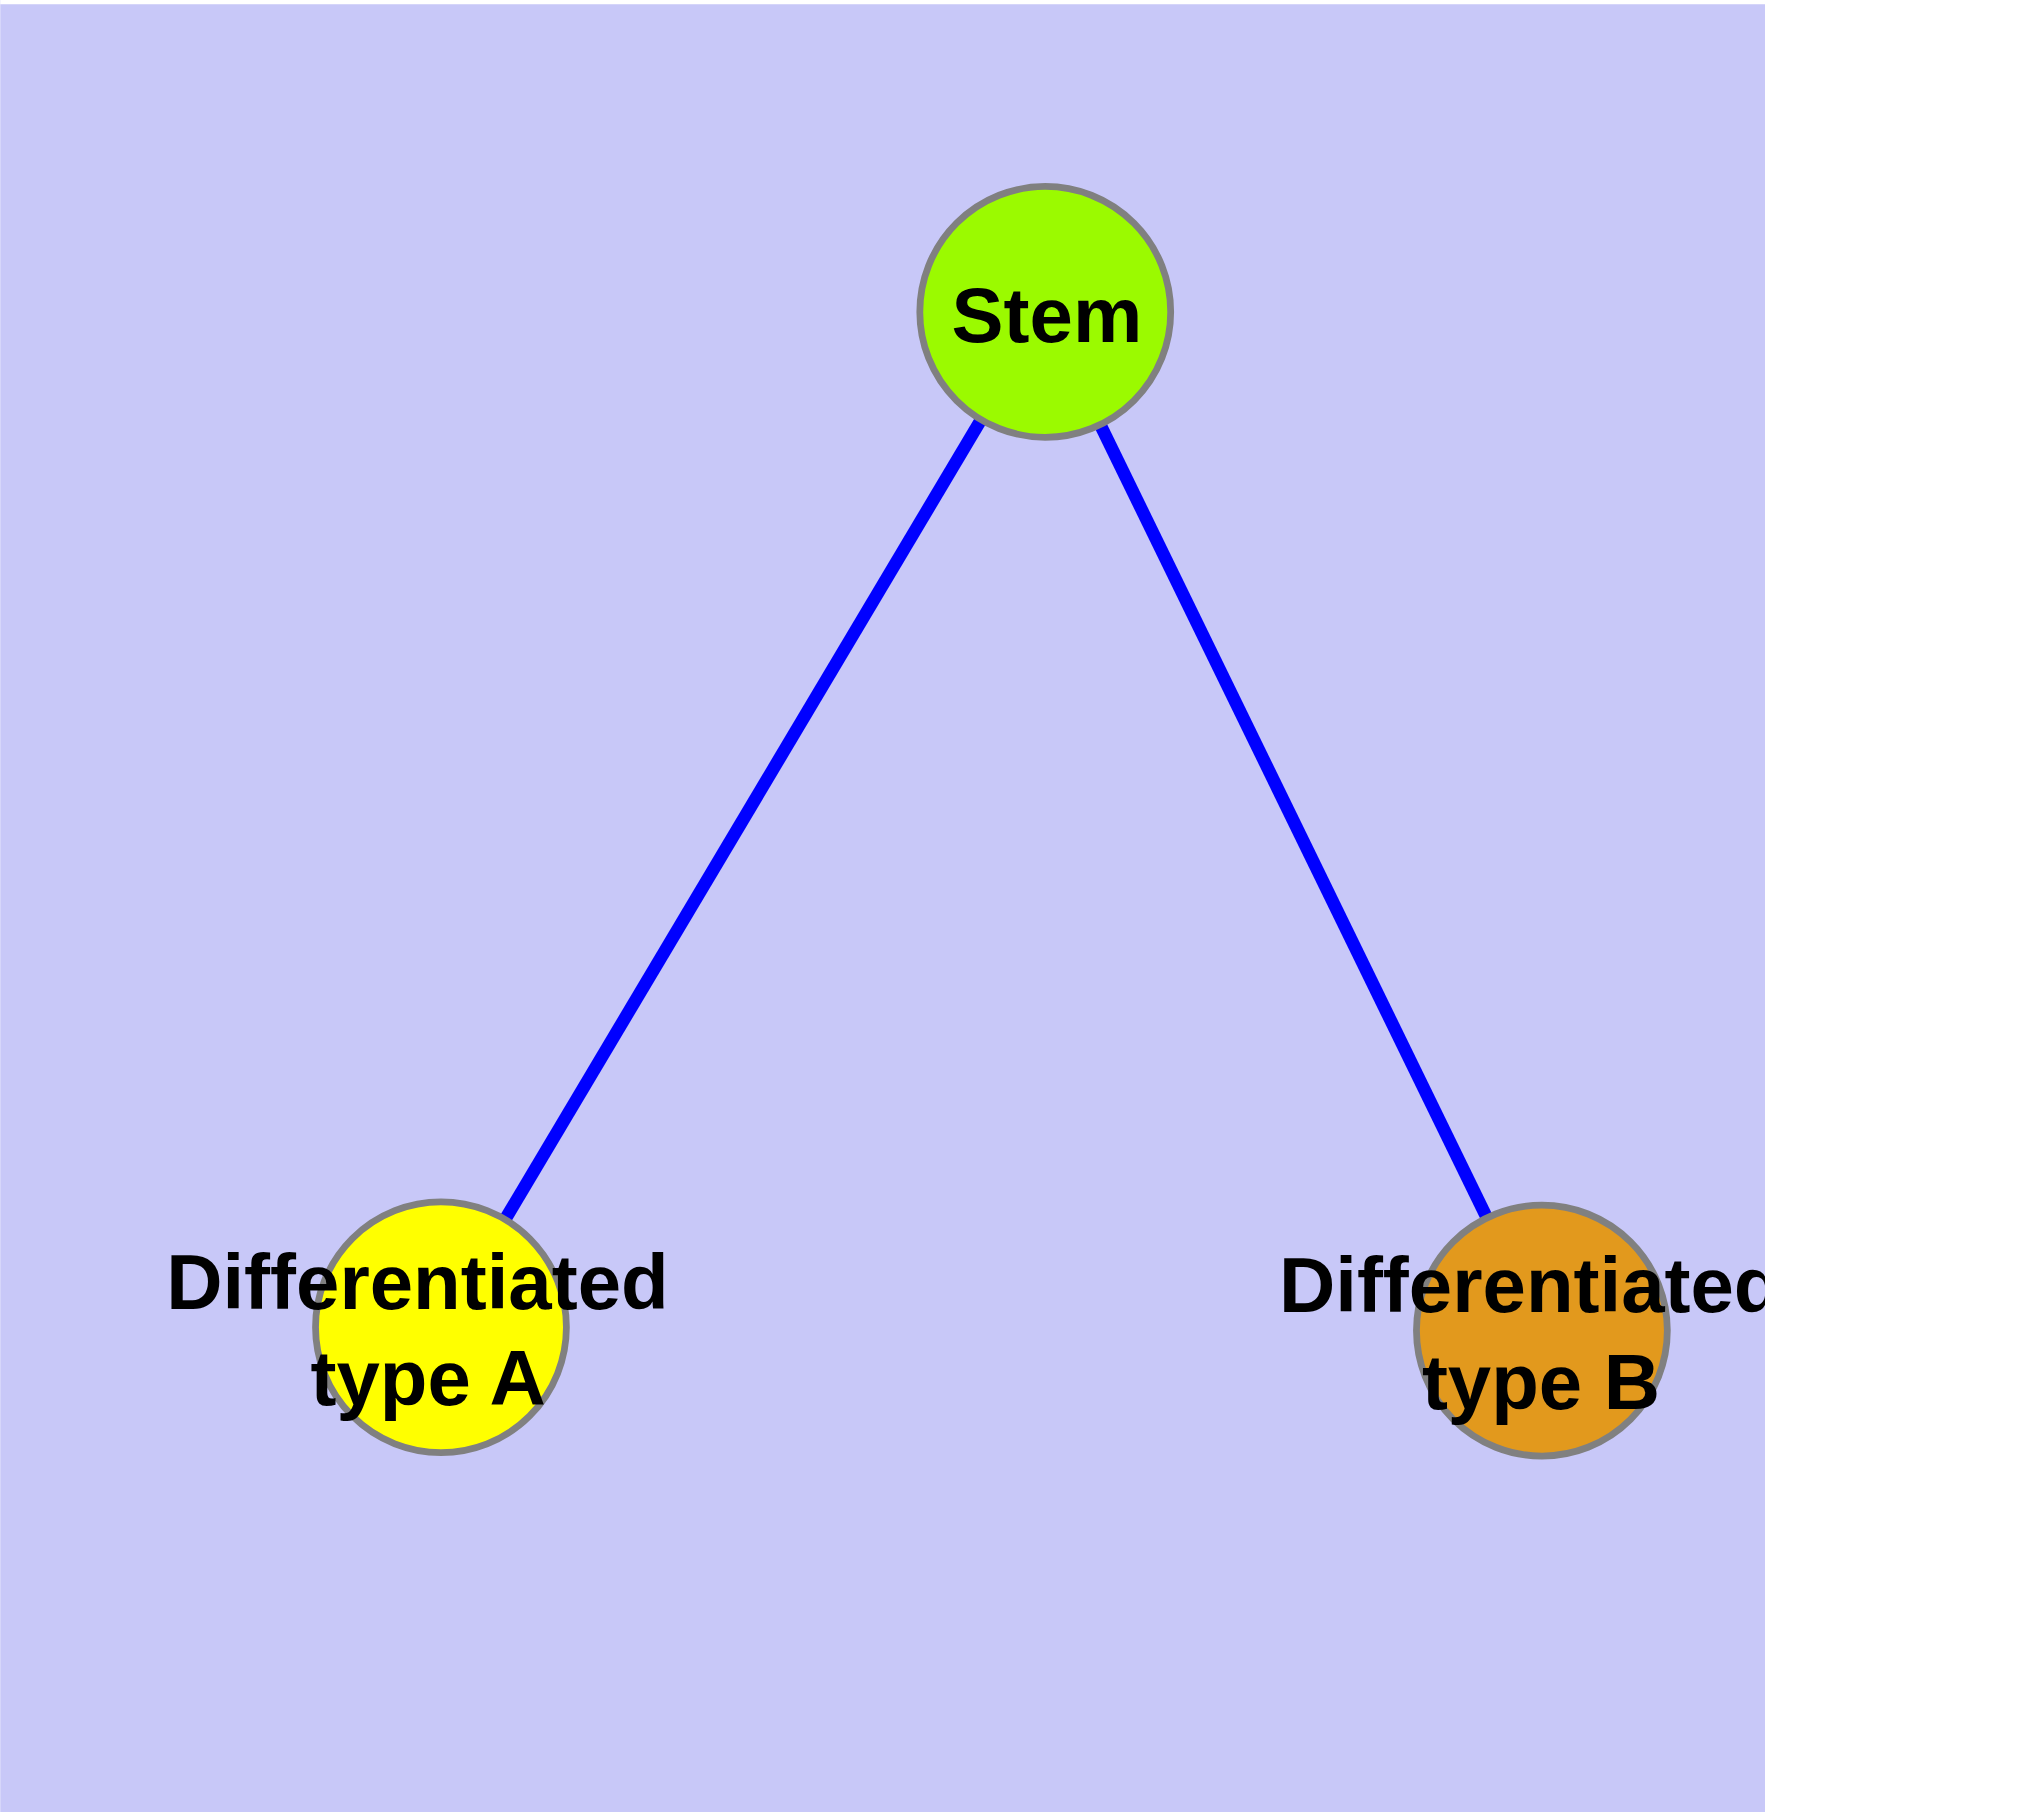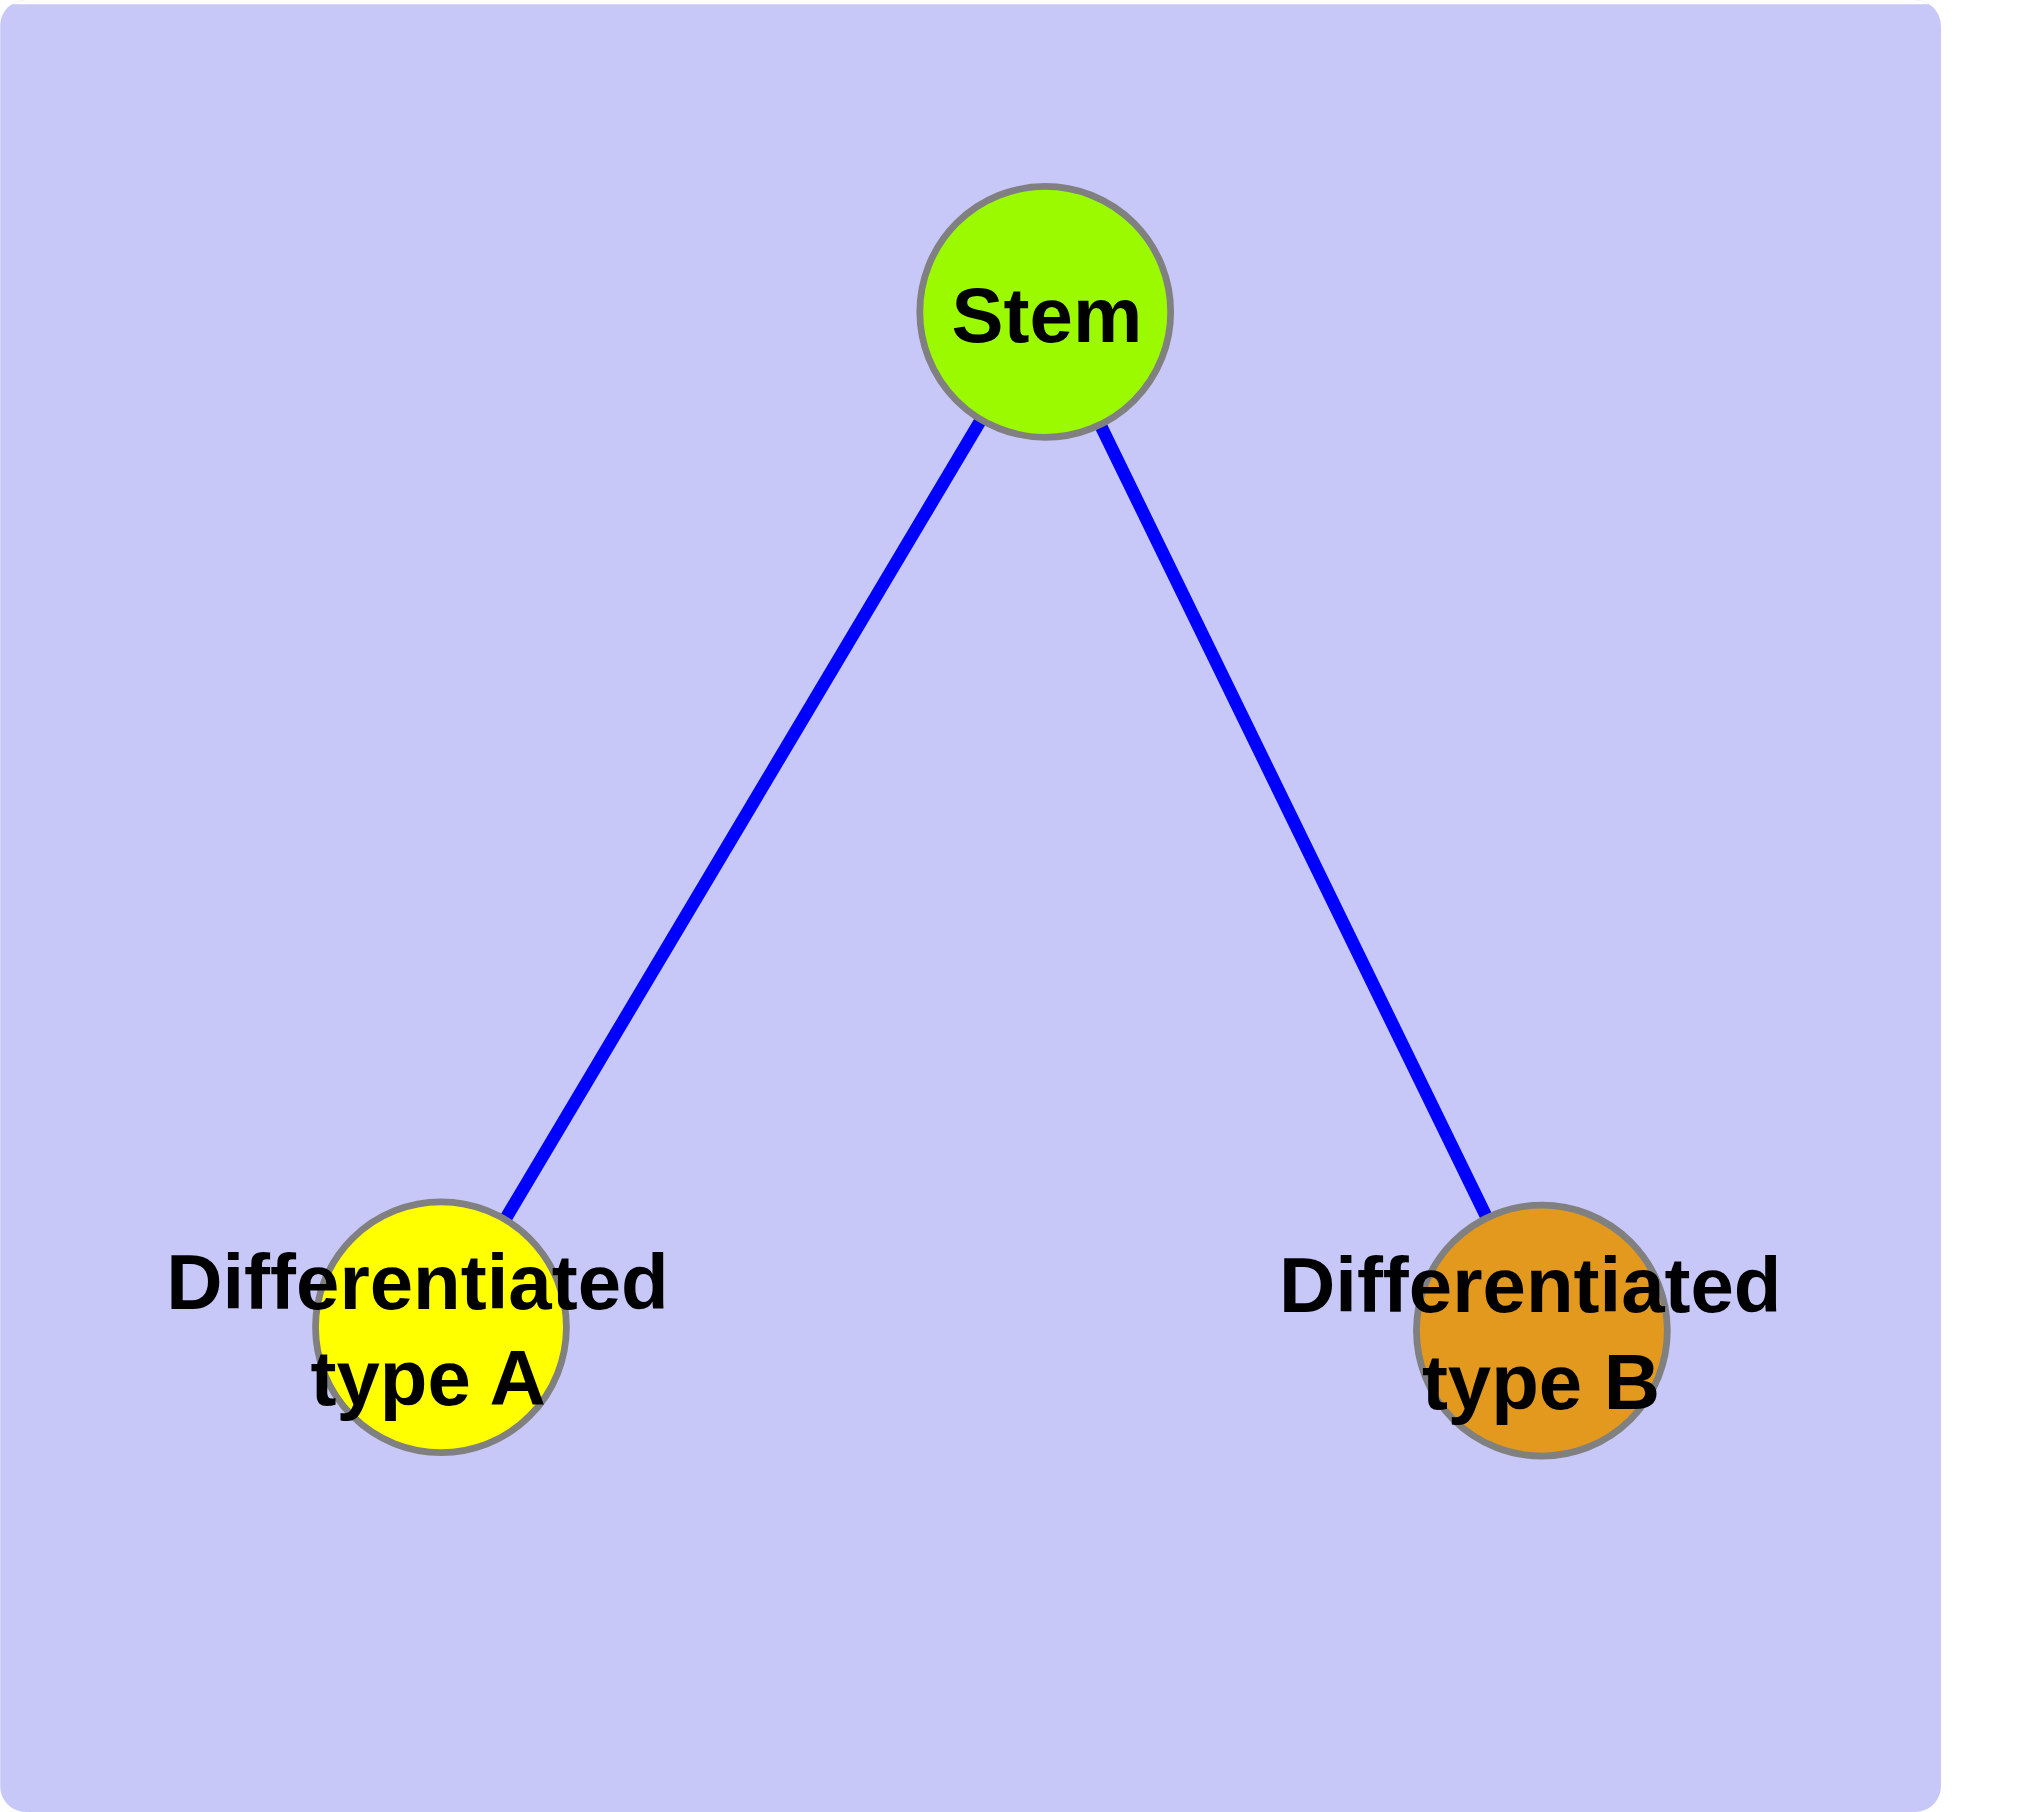--- a/index.html
+++ b/index.html
@@ -1,25 +1,24 @@
 <!DOCTYPE html>
 <html style="font-size:13.6px"><head>
 <meta charset="utf-8">
 <style>
   html, body {
     margin: 0;
     padding: 0;
     background: #ffffff;
   }
   .stage {
-    width: 1941px;
+    width: 1765px;
     height: 1812px;
     position: relative;
     overflow: hidden;
-    border-radius: 26px;
   }
   svg {
     display: block;
   }
   .node-label, .node-label tspan {
     font-family: "Liberation Sans", "DejaVu Sans", sans-serif;
     font-weight: bold;
     font-size: 92px;
     fill: #000000;
     text-anchor: middle;

